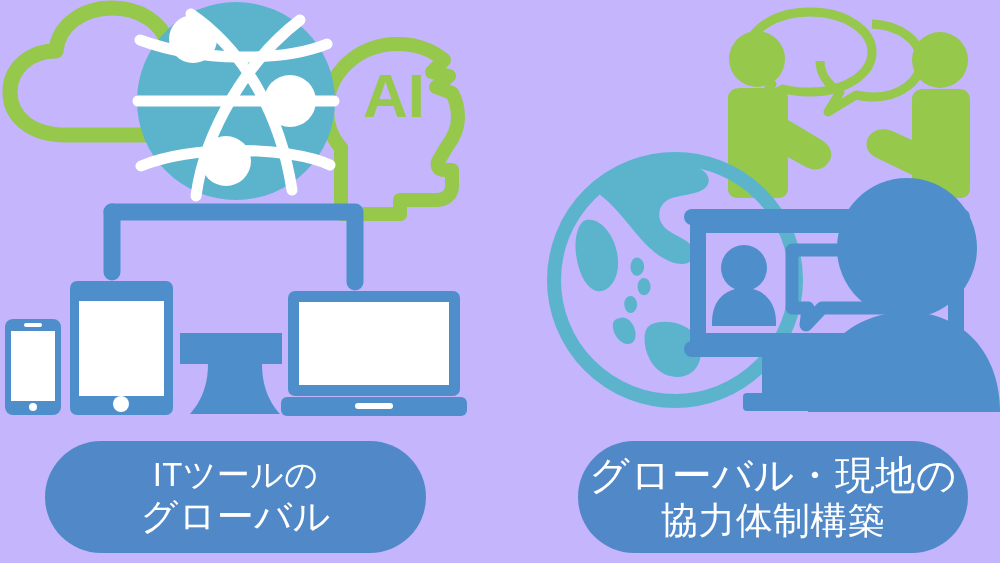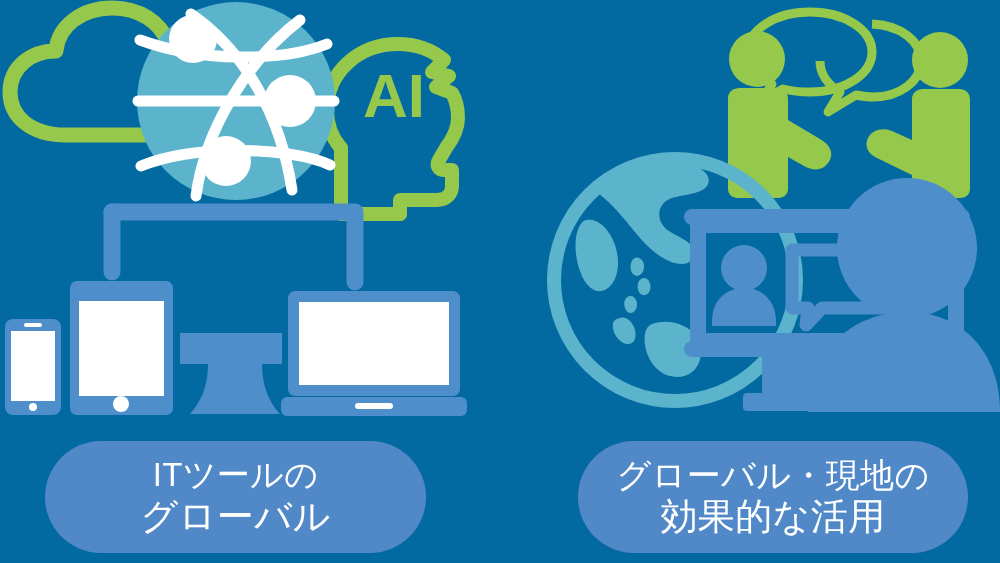--- a/index.html
+++ b/index.html
@@ -8,21 +8,21 @@
     padding: 0;
     background: #ffffff;
   }
   body {
     font-family: "Liberation Sans", "DejaVu Sans", sans-serif;
   }
   #canvas {
     position: relative;
     width: 1000px;
     height: 563px;
-    background: #0369a1;
+    background: #c4b5fd;
     overflow: hidden;
   }
   .panel {
     position: absolute;
     top: 0;
     height: 563px;
   }
   #panel-left  { left: 0;   width: 500px; }
   #panel-right { left: 500px; width: 500px; }
 
@@ -55,21 +55,21 @@
   #pill-right {
     left: 78px;
     top: 441px;
     width: 390px;
     height: 112px;
     font-size: 35px;
   }
   .pill-line { display: block; white-space: nowrap; }
   #pill-left .pill-line.l1 { font-size: 33px; }
   #pill-left .pill-line.l2 { font-size: 37px; }
-  #pill-right .pill-line.l1 { font-size: 34px; }
+  #pill-right .pill-line.l1 { font-size: 40px; }
   #pill-right .pill-line.l2 { font-size: 37px; }
 </style>
 </head>
 <body>
 
 <div id="canvas">
 
   <div class="panel" id="panel-left">
 
     <svg class="art" width="500" height="440" viewBox="0 0 500 440">
@@ -269,17 +269,17 @@
         <circle cx="407" cy="248" r="70" fill="#4e8fcb"></circle>
         <path d="M308 412
                  C 308 352 352 312 407 312
                  C 462 312 500 352 500 412
                  Z" fill="#4e8fcb"></path>
       </g>
     </svg>
 
     <div class="pill" id="pill-right" style="background: rgb(81, 137, 200); color: rgb(255, 255, 255);">
       <span class="pill-line l1">グローバル・現地の</span>
-      <span class="pill-line l2">効果的な活用</span>
+      <span class="pill-line l2">協力体制構築</span>
     </div>
   </div>
 
 </div>
 
 </body></html>

